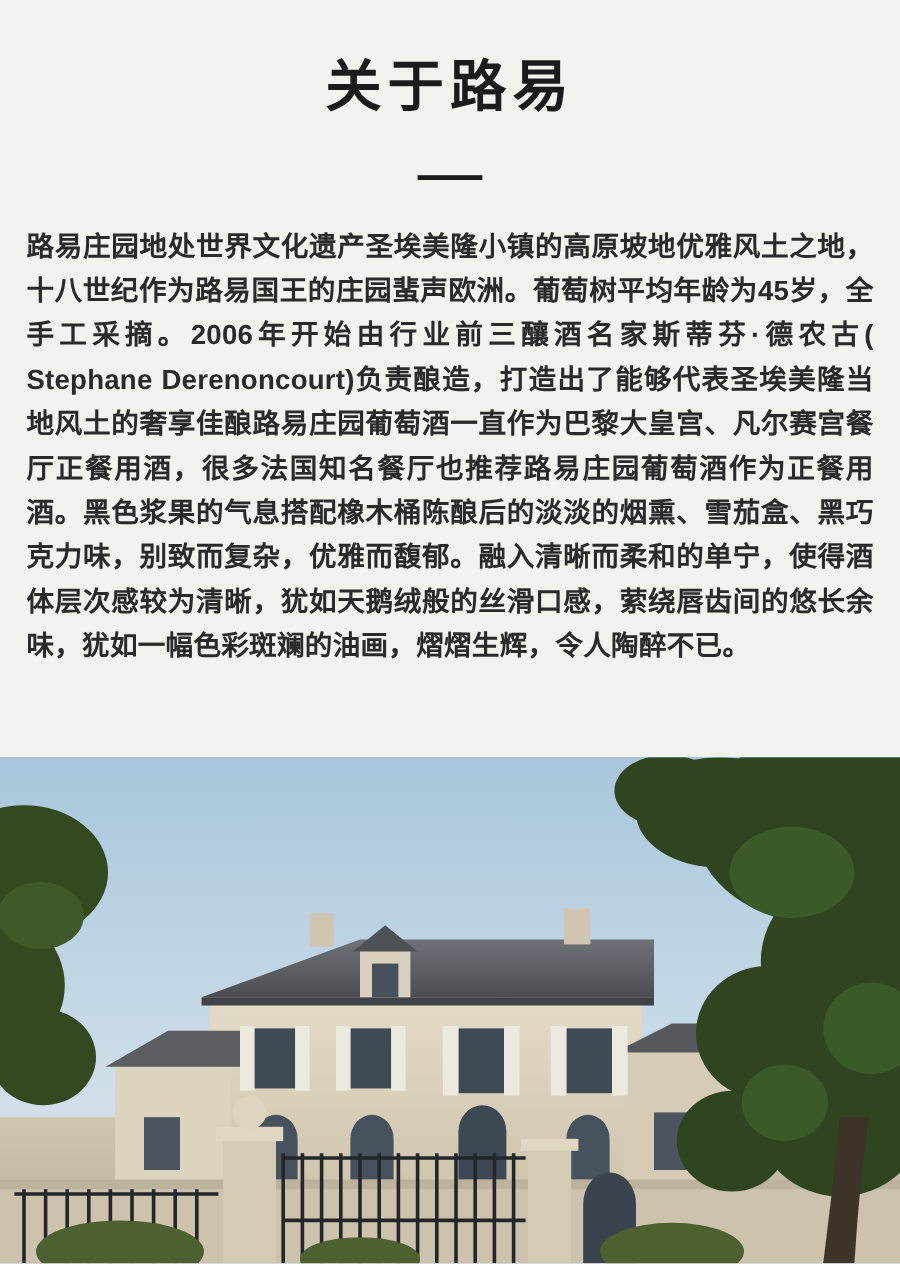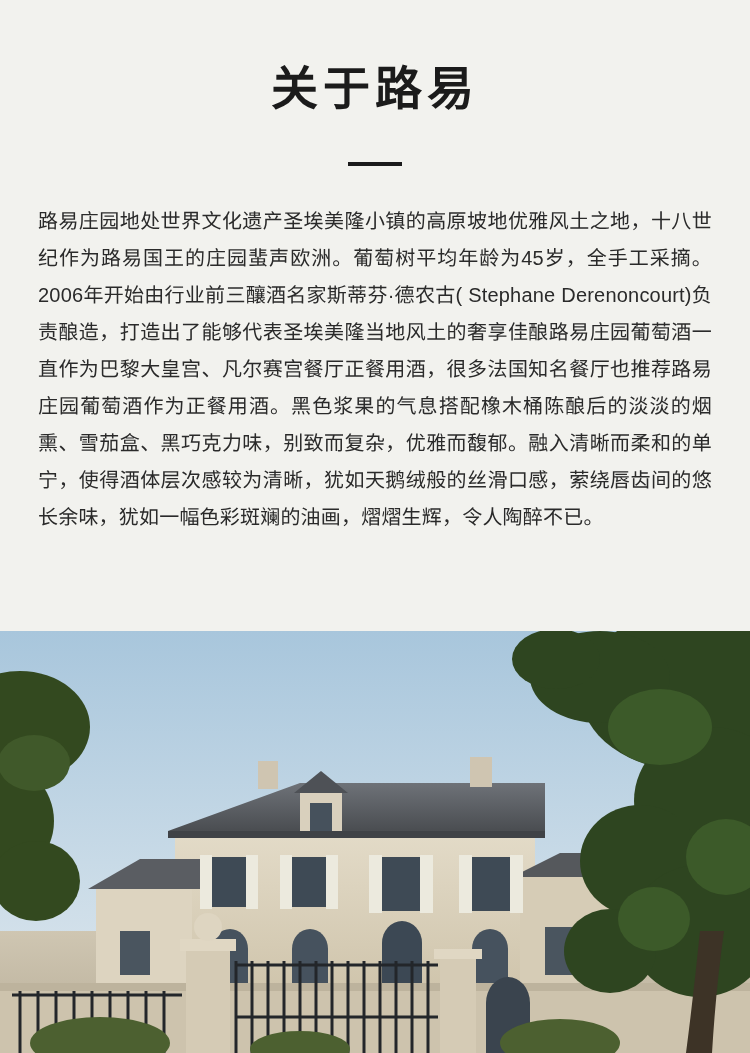--- a/index.html
+++ b/index.html
@@ -17,21 +17,21 @@
   .page {
     position: relative;
     width: 750px;
     height: 1053px;
     background: #f2f2ee;
     display: flex;
     flex-direction: column;
   }
   .text-block {
     background: #f2f2ee;
-    padding: 16px;
+    padding: 0;
     height: 631px;
     box-sizing: border-box;
     position: relative;
   }
   .title {
     text-align: center;
     font-family: "Liberation Serif", "DejaVu Serif", serif;
     font-weight: bold;
     font-size: 47px;
     letter-spacing: 5px;
@@ -46,26 +46,27 @@
     margin-top: 46px;
   }
   .divider {
     width: 54px;
     height: 4px;
     background: #1b1b1b;
   }
   .body-copy {
     margin: 0;
     padding: 37px 22px 0 22px;
-    font-size: 20px;
+    font-size: 23px;
     line-height: 37px;
     color: #2a2a2a;
     text-align: justify;
     text-justify: inter-character;
     letter-spacing: 0.2px;
+    font-weight: bold;
   }
   .photo {
     position: relative;
     width: 750px;
     height: 422px;
     overflow: hidden;
     background: #9fb4c6;
   }
   .photo svg {
     display: block;

